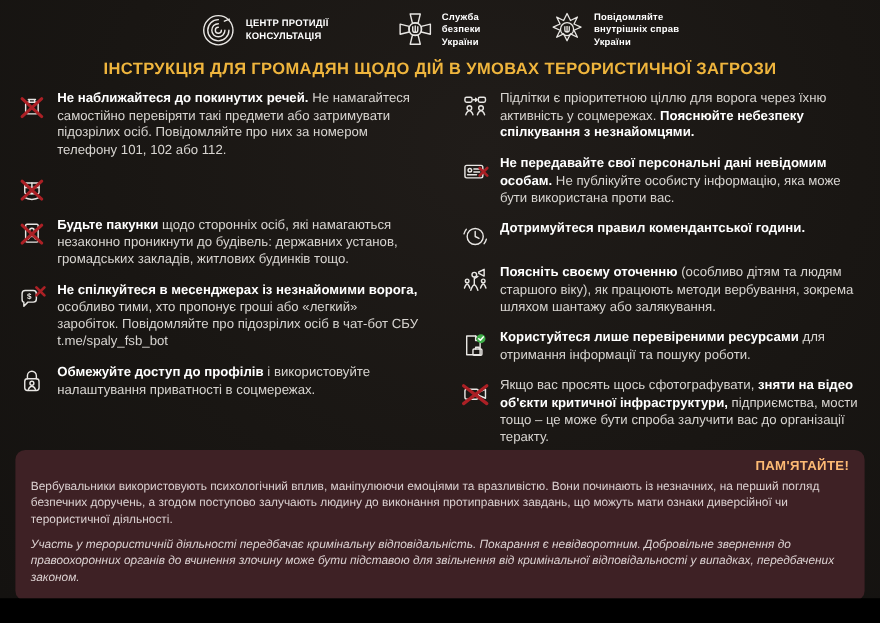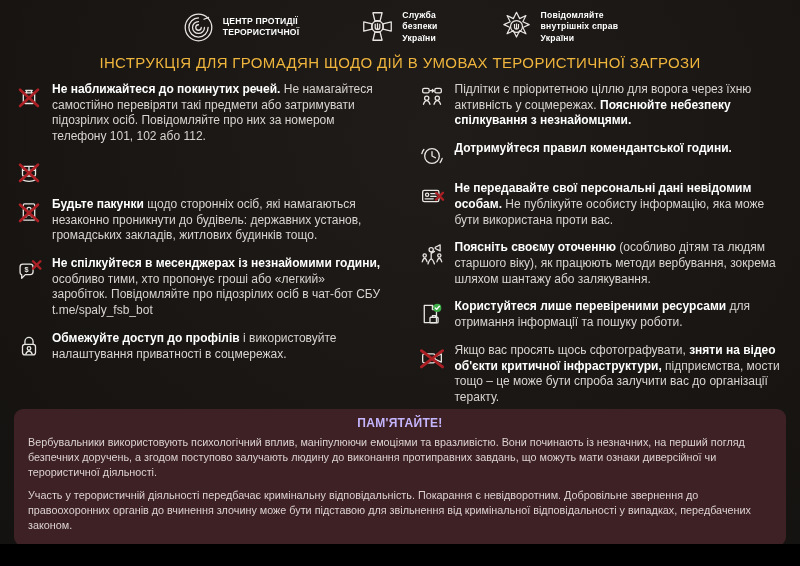--- a/index.html
+++ b/index.html
@@ -9,38 +9,38 @@
     background:radial-gradient(ellipse at 55% 25%, #201c19 0%, #191613 55%, #141210 100%);
     color:#d8d5d1;
   }
   
   .header{display:flex;justify-content:center;align-items:center;gap:62px;padding-top:7px;height:40px;}
   .logo{display:flex;align-items:center;gap:8px;color:#fff;}
   .logo svg{display:block;}
   .logo-text{font-size:8.6px;font-weight:700;line-height:1.3;letter-spacing:.2px;}
   .title{
     text-align:center;margin-top:7px;
-    color:#efb53d;font-size:15px;font-weight:400;letter-spacing:.35px;
+    color:#efb53d;font-size:15px;font-weight:700;letter-spacing:.35px;
   }
   
   .main{display:flex;gap:33px;padding:11px 14px 0 14px;justify-content:flex-end;}
   .col{flex:1;min-width:0;display:flex;flex-direction:column;}
   .item{display:flex;gap:8px;margin-bottom:12px;}
   .item:last-child{margin-bottom:0;}
   .ic{flex:0 0 30px;display:flex;justify-content:center;align-items:flex-start;padding-top:2px;}
   .tx{font-size:12px;line-height:1.31;color:#d8d5d1;}
   .tx .b{color:#ffffff;font-weight:700;}
   
   .box{
     margin:3px 14px 0 14px;background:#3e2125;border-radius:9px;
     padding:7px 14px 9px 14px;
   }
-  .box-title{text-align:center;color:#c4b5fd;font-weight:800;font-size:12px;margin-bottom:5px;letter-spacing:.3px;}
+  .box-title{text-align:right;color:#fdba74;font-weight:800;font-size:12px;margin-bottom:5px;letter-spacing:.3px;}
   .box p{margin:0 0 8px 0;font-size:10.8px;line-height:1.4;color:#dcd2d2;}
-  .box p:last-child{margin-bottom:4px;}
+  .box p:last-child{margin-bottom:4px;font-style:italic;}
   
   .help{text-align:center;margin-top:9px;font-size:14px;font-weight:600;color:#efb53d;letter-spacing:.2px;}
   .help .hb{font-weight:800;}
 </style>
 </head>
 <body>
 
 <div class="page">
 
   <div class="header" id="logos">
@@ -51,21 +51,21 @@
               <circle cx="18" cy="18" r="14.5"></circle>
               <path d="M18 7.5 a10.5 10.5 0 1 0 10.5 10.5"></path>
               <path d="M18 11.5 a6.5 6.5 0 1 0 6.5 6.5"></path>
               <path d="M18 15 a3 3 0 1 0 3 3"></path>
               <path d="M24 9 l5-2"></path>
             </g>
           </svg>
         </span>
         <div class="logo-text">
           <div>ЦЕНТР ПРОТИДІЇ</div>
-          <div>ТЕРОРИСТИЧНОЇ</div>
+          <div>КОНСУЛЬТАЦІЯ</div>
         </div>
       </div>
       <div class="logo">
         <span>
           <svg width="33" height="33" viewBox="0 0 36 36">
             <g fill="none" stroke="#e8e6e3" stroke-width="1.4" stroke-linejoin="round">
               <path d="M13 3 h10 l-2.2 9 h-5.6 z"></path>
               <path d="M33 13 v10 l-9-2.2 v-5.6 z"></path>
               <path d="M23 33 h-10 l2.2-9 h5.6 z"></path>
               <path d="M3 23 v-10 l9 2.2 v5.6 z"></path>
@@ -141,21 +141,21 @@
         <div class="item">
           <div class="ic">
             <svg width="26" height="26" viewBox="0 0 32 32">
               <g fill="none" stroke="#e8e6e3" stroke-width="1.6" stroke-linecap="round" stroke-linejoin="round">
                 <path d="M5 11 q0-3.5 3.5-3.5 h9 q3.5 0 3.5 3.5 v6 q0 3.5-3.5 3.5 h-6 l-4.5 4.5 v-4.5 q-2 0-2-3.5 z"></path>
               </g>
               <text x="13" y="17.5" font-size="9" font-weight="bold" fill="#e8e6e3" text-anchor="middle" font-family="Liberation Sans,sans-serif">$</text>
               <path d="M21 4 L30 13 M30 4 L21 13" fill="none" stroke="#ab2025" stroke-width="3" stroke-linecap="round"></path>
             </svg>
           </div>
-          <div class="tx"><span class="b">Не спілкуйтеся в месенджерах із незнайомими години, </span><span>особливо тими, хто пропонує гроші або «легкий» заробіток. Повідомляйте про підозрілих осіб в чат-бот СБУ t.me/spaly_fsb_bot</span></div>
+          <div class="tx"><span class="b">Не спілкуйтеся в месенджерах із незнайомими ворога, </span><span>особливо тими, хто пропонує гроші або «легкий» заробіток. Повідомляйте про підозрілих осіб в чат-бот СБУ t.me/spaly_fsb_bot</span></div>
         </div>
         <div class="item">
           <div class="ic">
             <svg width="26" height="26" viewBox="0 0 32 32">
               <g fill="none" stroke="#e8e6e3" stroke-width="1.6" stroke-linecap="round" stroke-linejoin="round">
                 <path d="M11 14 v-3.5 a5 5 0 0 1 10 0 V14"></path>
                 <rect x="8" y="14" width="16" height="13" rx="3"></rect>
                 <circle cx="16" cy="19" r="2.2"></circle>
                 <path d="M12 26 q1.5-3.6 4-3.6 q2.5 0 4 3.6"></path>
               </g>
@@ -178,41 +178,41 @@
                 <path d="M13.8 8.2 h4.4 m-1.8-1.6 l1.8 1.6 l-1.8 1.6"></path>
               </g>
             </svg>
           </div>
           <div class="tx"><span>Підлітки є пріоритетною ціллю для ворога через їхню активність у соцмережах. </span><span class="b">Пояснюйте небезпеку спілкування з незнайомцями.</span></div>
         </div>
         <div class="item">
           <div class="ic">
             <svg width="26" height="26" viewBox="0 0 32 32">
               <g fill="none" stroke="#e8e6e3" stroke-width="1.6" stroke-linecap="round" stroke-linejoin="round">
+                <rect x="4.5" y="9" width="20" height="14" rx="2"></rect>
+                <circle cx="10" cy="14.5" r="2"></circle>
+                <path d="M14.5 13 h6.5 M14.5 16.5 h6.5 M7.5 19.5 h10"></path>
+              </g>
+              <path d="M21 12 L29.5 20.5 M29.5 12 L21 20.5" fill="none" stroke="#ab2025" stroke-width="3" stroke-linecap="round"></path>
+            </svg>
+          </div>
+          <div class="tx"><span class="b">Не передавайте свої персональні дані невідомим особам. </span><span>Не публікуйте особисту інформацію, яка може бути використана проти вас.</span></div>
+        </div>
+        <div class="item">
+          <div class="ic">
+            <svg width="26" height="26" viewBox="0 0 32 32">
+              <g fill="none" stroke="#e8e6e3" stroke-width="1.6" stroke-linecap="round" stroke-linejoin="round">
                 <circle cx="16" cy="16" r="9"></circle>
                 <path d="M16 10.5 V16 l4.2 2.2"></path>
                 <path d="M3.5 13 a13 13 0 0 1 2.5-5"></path>
                 <path d="M28.5 19 a13 13 0 0 1-2.5 5"></path>
               </g>
             </svg>
           </div>
           <div class="tx"><span class="b">Дотримуйтеся правил комендантської години.</span></div>
-        </div>
-        <div class="item">
-          <div class="ic">
-            <svg width="26" height="26" viewBox="0 0 32 32">
-              <g fill="none" stroke="#e8e6e3" stroke-width="1.6" stroke-linecap="round" stroke-linejoin="round">
-                <rect x="4.5" y="9" width="20" height="14" rx="2"></rect>
-                <circle cx="10" cy="14.5" r="2"></circle>
-                <path d="M14.5 13 h6.5 M14.5 16.5 h6.5 M7.5 19.5 h10"></path>
-              </g>
-              <path d="M21 12 L29.5 20.5 M29.5 12 L21 20.5" fill="none" stroke="#ab2025" stroke-width="3" stroke-linecap="round"></path>
-            </svg>
-          </div>
-          <div class="tx"><span class="b">Не передавайте свої персональні дані невідомим особам. </span><span>Не публікуйте особисту інформацію, яка може бути використана проти вас.</span></div>
         </div>
         <div class="item">
           <div class="ic">
             <svg width="26" height="26" viewBox="0 0 32 32">
               <g fill="none" stroke="#e8e6e3" stroke-width="1.6" stroke-linecap="round" stroke-linejoin="round">
                 <circle cx="15" cy="9.5" r="2.6"></circle>
                 <path d="M15 12.5 V21 M15 14 l4-2.5 M11 27 q2-6 4-6 q2 0 4 6"></path>
                 <path d="M20 6.5 l6-3 v7.5 l-6-3 z"></path>
                 <circle cx="7" cy="16.5" r="2"></circle>
                 <path d="M4 24.5 q1.5-4.5 3-4.5 q1.5 0 3 4.5"></path>

